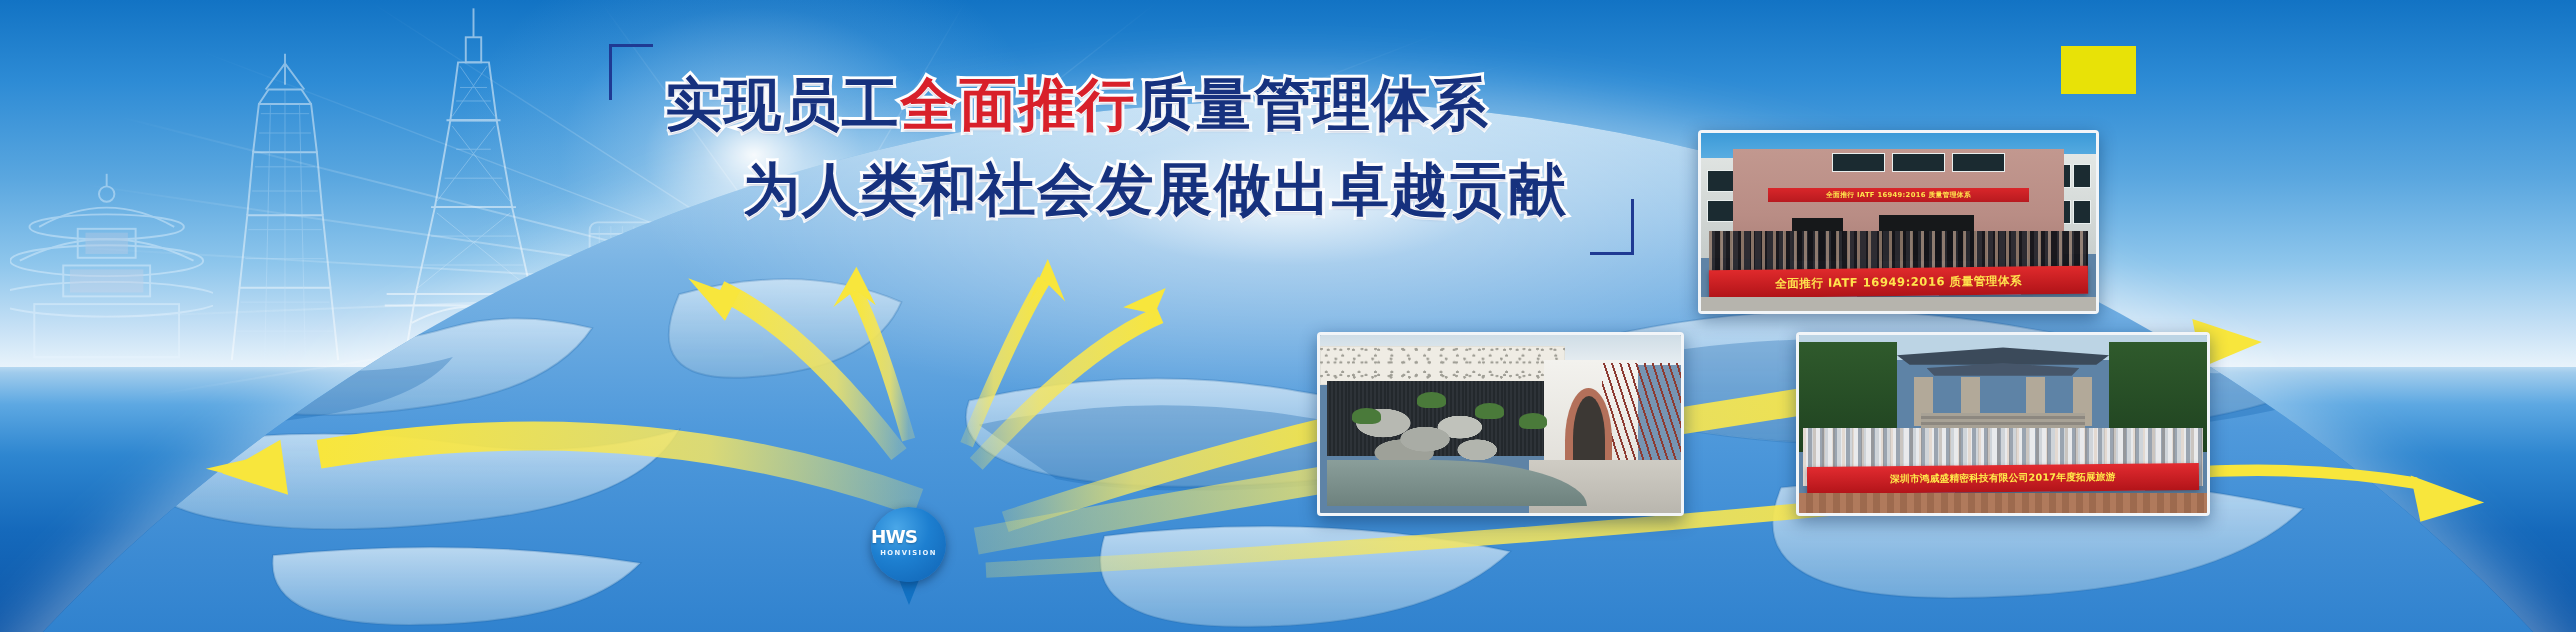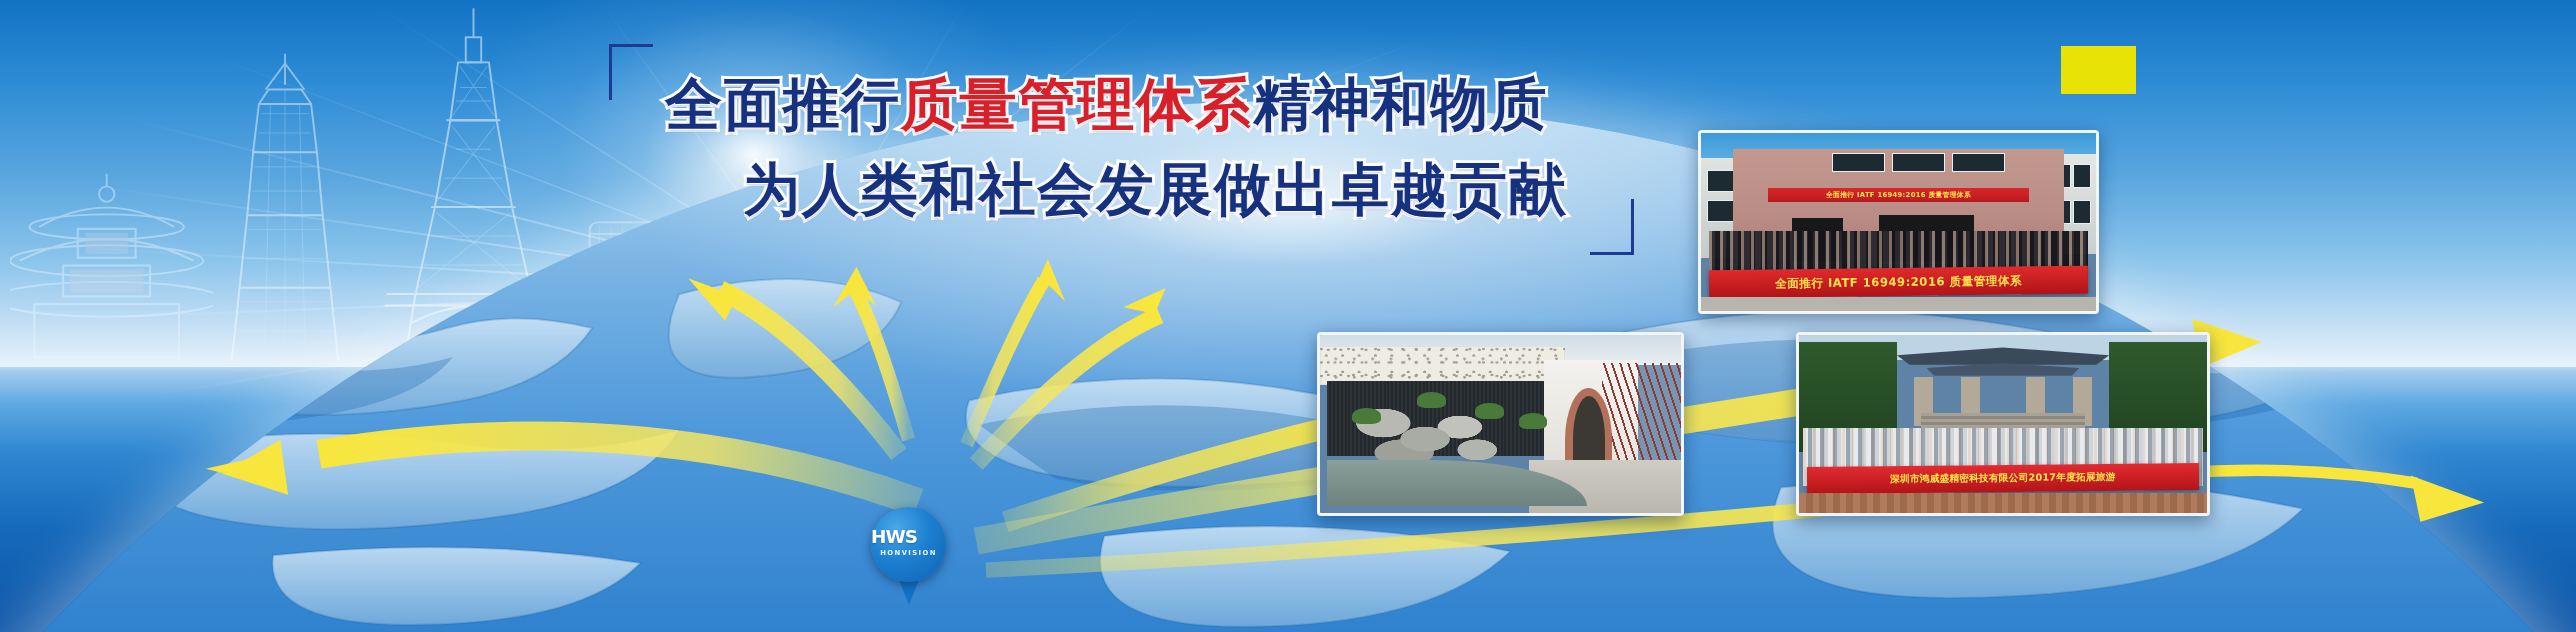--- a/index.html
+++ b/index.html
@@ -438,21 +438,21 @@
     <polygon points="2570,520 2494,492 2504,540" fill="#f8e63c"></polygon>
 
     <path d="M1040 540 Q1250 470 1420 432" fill="none" stroke="url(#ag2)" stroke-width="22" opacity=".95"></path>
   </svg>
 
   <div class="slogan-block">
     <div class="bracket tl"></div>
     <div class="bracket br"></div>
 
     <div class="line line1">
-      <span>全面推行</span><span class="red">质量管理体系</span><span>精神和物质</span>
+      <span>实现员工</span><span class="red">全面推行</span><span>质量管理体系</span>
     </div>
 
     <div class="line line2">
       <span>为人类和社会发展做出卓越贡献</span>
     </div>
   </div>
 
   <div class="yellow-square"></div>
 
   <div class="photo" id="photo-iatf">

